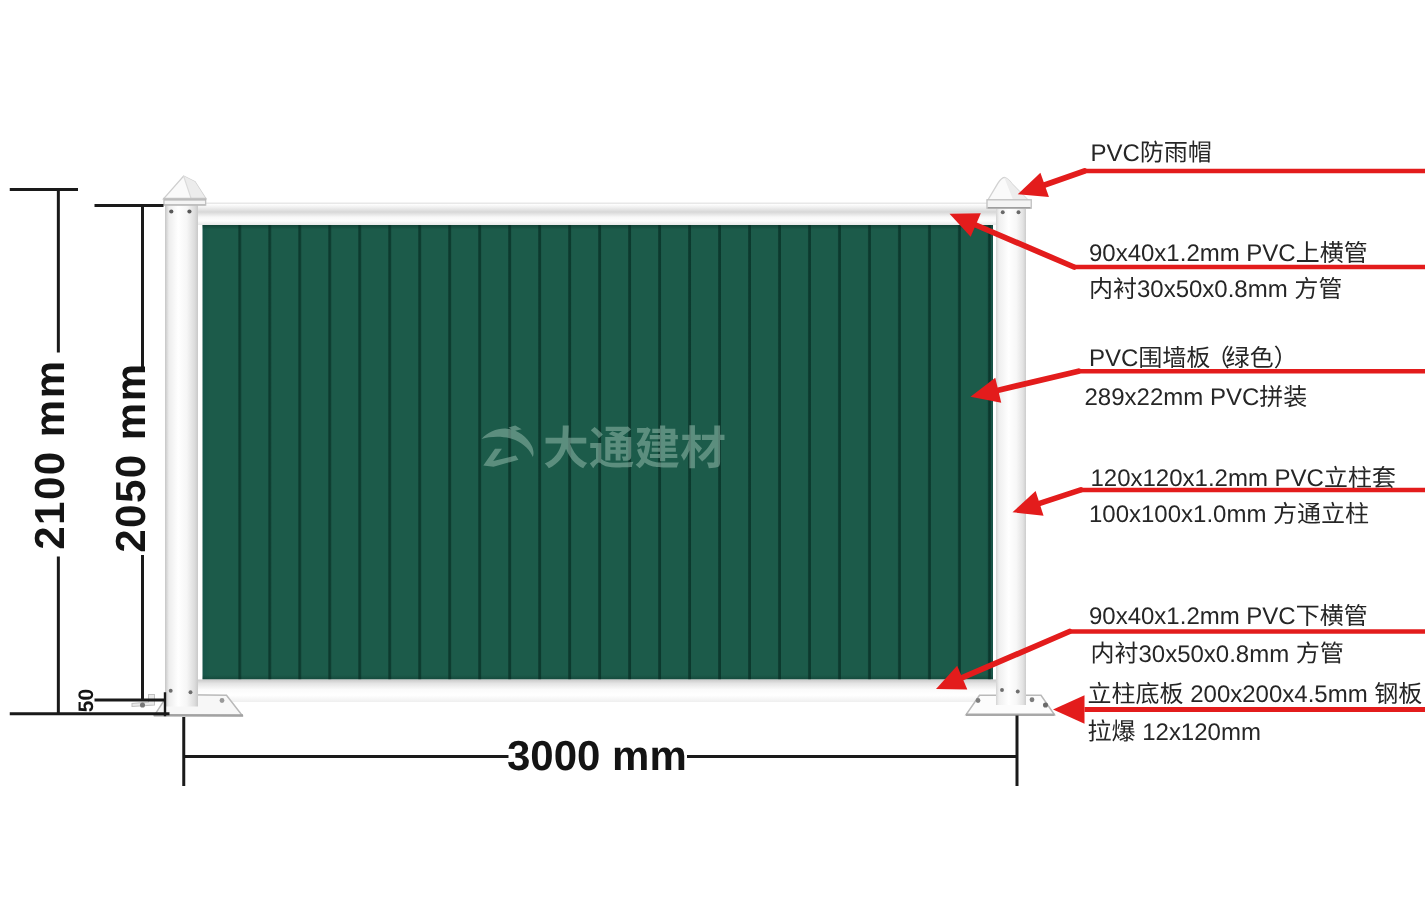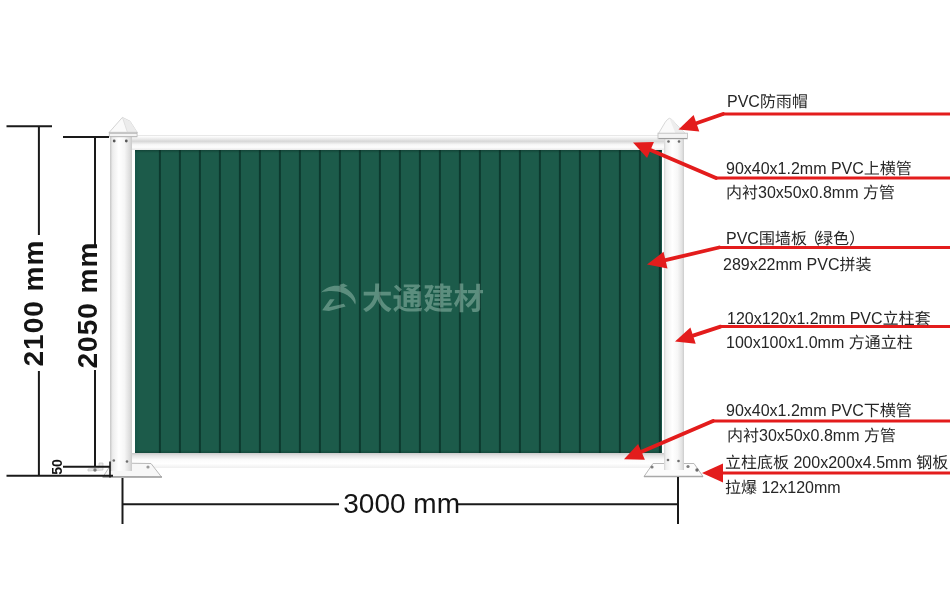--- a/index.html
+++ b/index.html
@@ -147,21 +147,21 @@
 <div class="abs" style="left:-29px;top:292px;width:125px;height:24px;transform:rotate(-90deg);
 font-size:28px;font-weight:bold;color:#141414;letter-spacing:1px;text-align:center;line-height:24px;">2100&nbsp;mm</div>
 
 <div class="abs" style="left:25px;top:294px;width:125px;height:24px;transform:rotate(-90deg);
 font-size:28px;font-weight:bold;color:#141414;letter-spacing:1px;text-align:center;line-height:24px;">2050&nbsp;mm</div>
 
 <div class="abs" style="left:44px;top:460px;width:26px;height:14px;transform:rotate(-90deg);
 font-size:14px;font-weight:bold;color:#141414;text-align:center;line-height:14px;">50</div>
 
 <div class="abs" style="left:338px;top:491px;width:122px;height:26px;
-font-size:28px;font-weight:normal;color:#141414;text-align:right;line-height:26px;">3000&nbsp;mm</div>
+font-size:28px;font-weight:bold;color:#141414;text-align:left;line-height:26px;">3000&nbsp;mm</div>
 
 <svg style="position:absolute;left:727px;top:93.4px" width="85" height="20" viewBox="0 0 85 20">
       <text x="0.0" y="14.1" font-family="Liberation Sans, sans-serif" font-size="16px" fill="#262626" textLength="32.9">PVC</text>
       <path transform="translate(32.9,14.1) scale(0.016000,-0.016000)" fill="#262626" d="M600 822C618 774 638 710 647 672L718 693C709 730 688 792 669 838ZM372 672V601H531C524 333 504 98 282 -22C300 -35 322 -60 332 -77C507 20 568 184 591 380H816C807 123 795 27 774 4C765 -6 755 -9 737 -8C717 -8 665 -8 610 -3C623 -24 632 -55 633 -77C686 -79 741 -81 770 -77C801 -74 821 -67 839 -44C870 -8 881 104 892 414C892 425 892 449 892 449H598C601 498 604 549 605 601H952V672ZM82 797V-80H153V729H300C277 658 246 564 215 489C291 408 310 339 310 283C310 252 304 224 289 213C279 207 268 203 255 203C237 203 216 203 192 204C204 185 210 156 211 136C235 135 262 135 284 137C304 140 323 146 338 157C367 177 379 220 379 275C379 339 362 412 284 498C320 580 360 685 391 770L340 801L328 797Z"></path>
       <path transform="translate(48.9,14.1) scale(0.016000,-0.016000)" fill="#262626" d="M213 400C271 364 347 314 386 284L431 331C390 361 312 409 255 441ZM203 204C263 165 343 110 382 77L428 125C386 157 306 210 247 245ZM571 400C632 365 712 314 752 285L796 334C754 363 673 410 614 443ZM557 206C619 167 702 113 745 80L789 129C745 161 661 212 600 248ZM53 777V703H459V572H100V-78H172V501H459V-68H533V501H830V16C830 0 825 -4 807 -5C790 -6 730 -6 665 -4C676 -23 687 -54 691 -73C772 -73 829 -73 861 -61C893 -49 903 -27 903 16V572H533V703H948V777Z"></path>
       <path transform="translate(64.9,14.1) scale(0.016000,-0.016000)" fill="#262626" d="M447 803V462H516V744H860V462H933V803ZM548 666V613H831V666ZM548 536V482H831V536ZM66 650V126H124V583H197V-80H262V583H340V211C340 203 338 201 331 200C323 200 305 200 280 201C290 183 299 154 301 136C335 136 358 137 376 149C393 161 397 182 397 209V650H262V839H197V650ZM542 222H836V147H542ZM542 278V348H836V278ZM542 92H836V15H542ZM474 409V-78H542V-45H836V-78H906V409Z"></path>
     </svg>
 
 <svg style="position:absolute;left:726px;top:159.9px" width="190" height="20" viewBox="0 0 190 20">
       <text x="0.0" y="14.1" font-family="Liberation Sans, sans-serif" font-size="16px" fill="#262626" textLength="137.8">90x40x1.2mm&nbsp;PVC</text>

